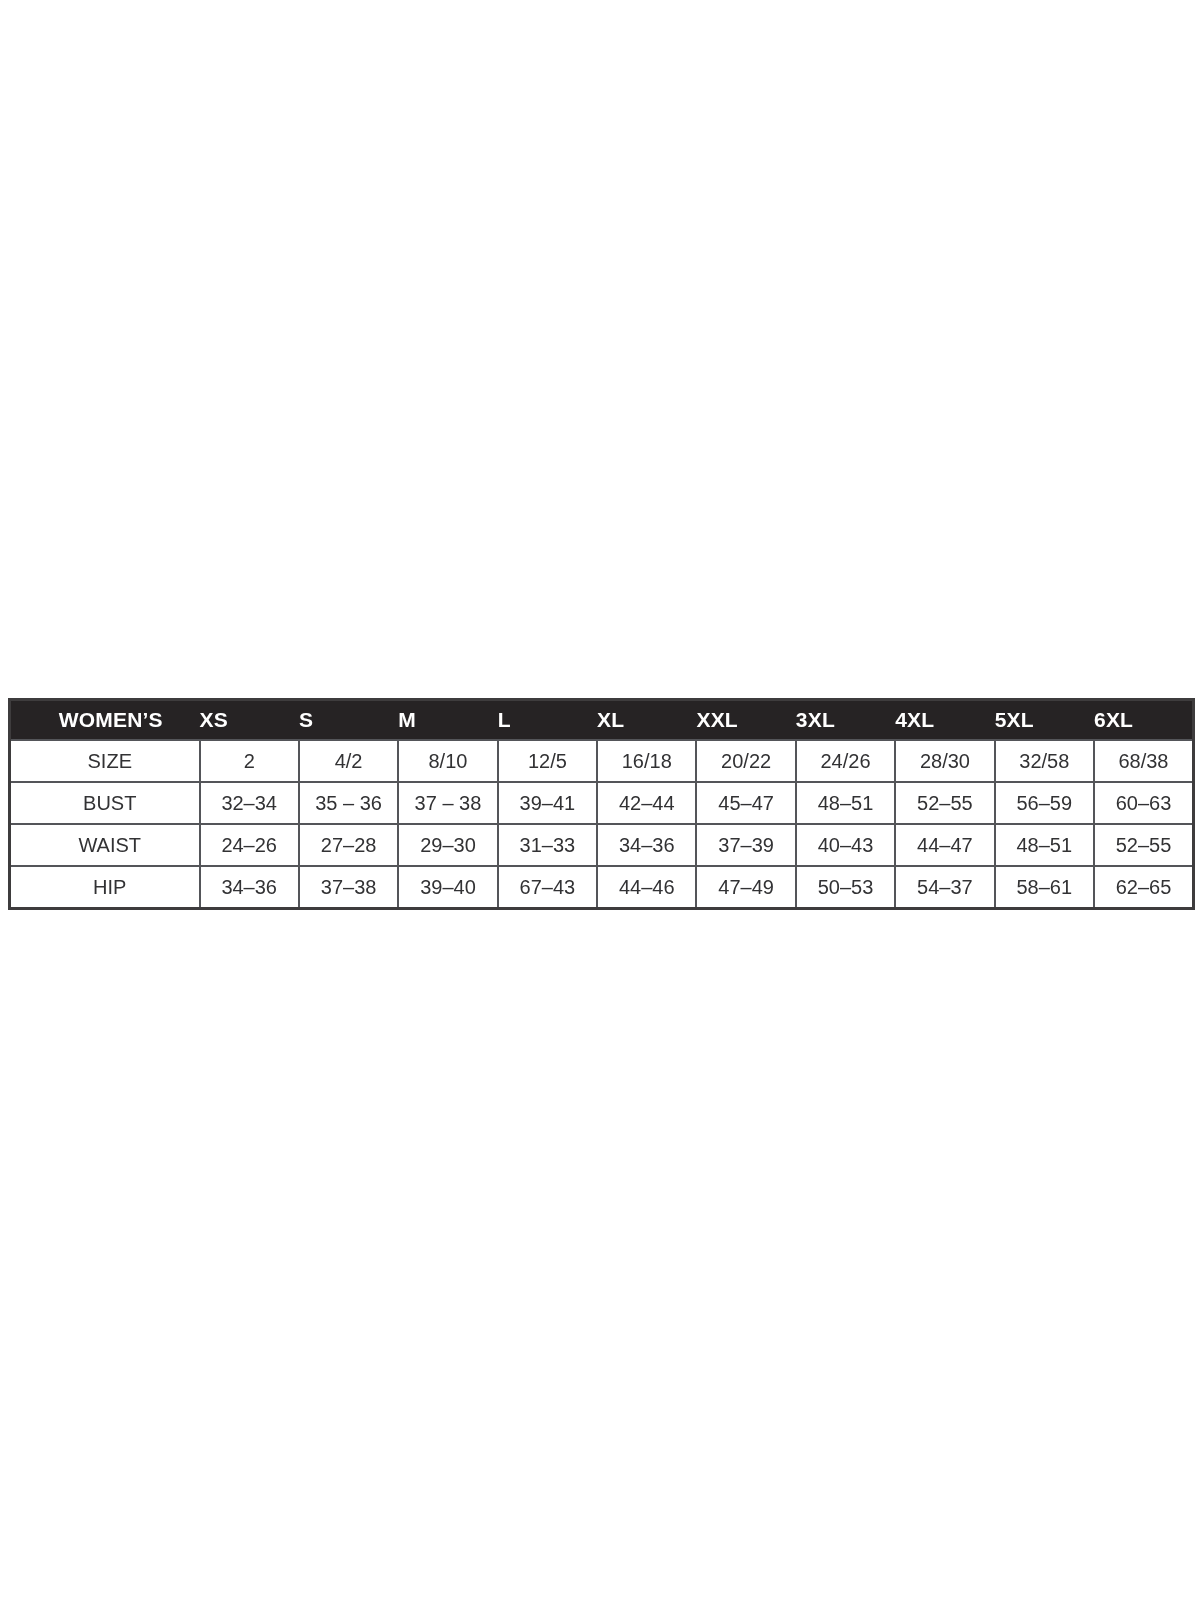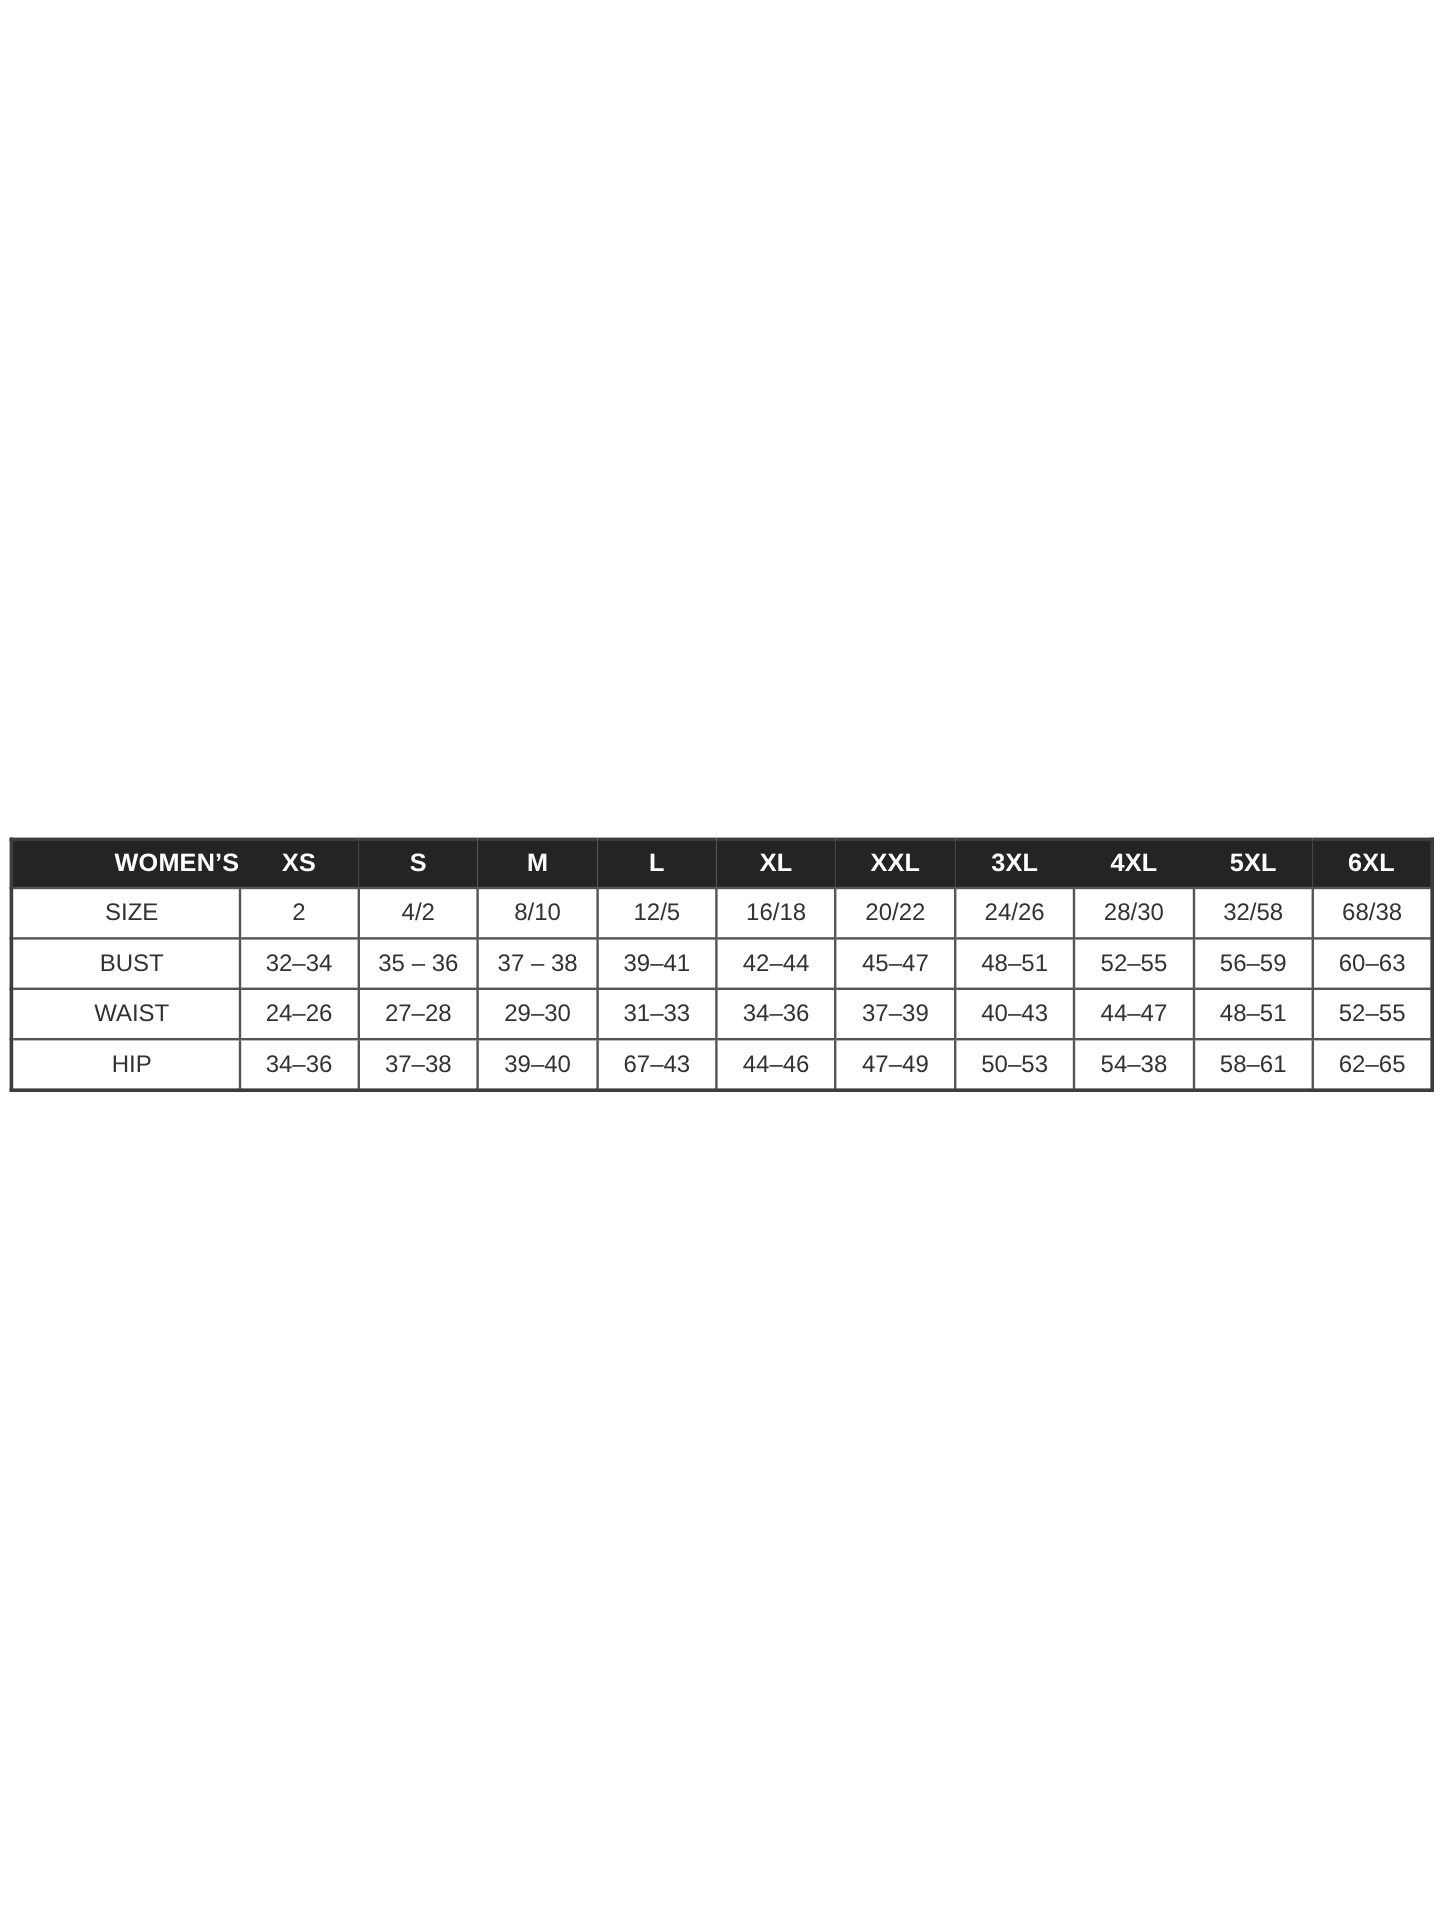--- a/index.html
+++ b/index.html
@@ -26,26 +26,26 @@
     width: 1184px;
     border: 3px solid var(--outer-border, #3e3c3d);
   }
   table.size-chart th {
     background: var(--header-bg, #262324);
     color: var(--header-text, #ffffff);
     font-weight: bold;
     font-size: 21px;
     height: 38px;
     padding: 0;
-    text-align: center;
+    text-align: left;
     border: 0 solid var(--header-bg, #262324);
     letter-spacing: 0.2px;
   }
   table.size-chart th.label {
-    text-align: right;
+    text-align: center;
     padding-left: 11px;
   }
   table.size-chart td {
     border: 2px solid var(--grid-border, #545559);
     font-size: 20px;
     color: var(--cell-text, #323234);
     height: 40px;
     padding: 0;
     text-align: center;
     background: #ffffff;
@@ -131,20 +131,20 @@
         </tr>
         <tr>
           <td class="label">HIP</td>
           <td>34–36</td>
           <td>37–38</td>
           <td>39–40</td>
           <td>67–43</td>
           <td>44–46</td>
           <td>47–49</td>
           <td>50–53</td>
-          <td>54–38</td>
+          <td>54–37</td>
           <td>58–61</td>
           <td>62–65</td>
         </tr>
       </tbody>
     </table>
   </div>
 </div>
 
 </body></html>

